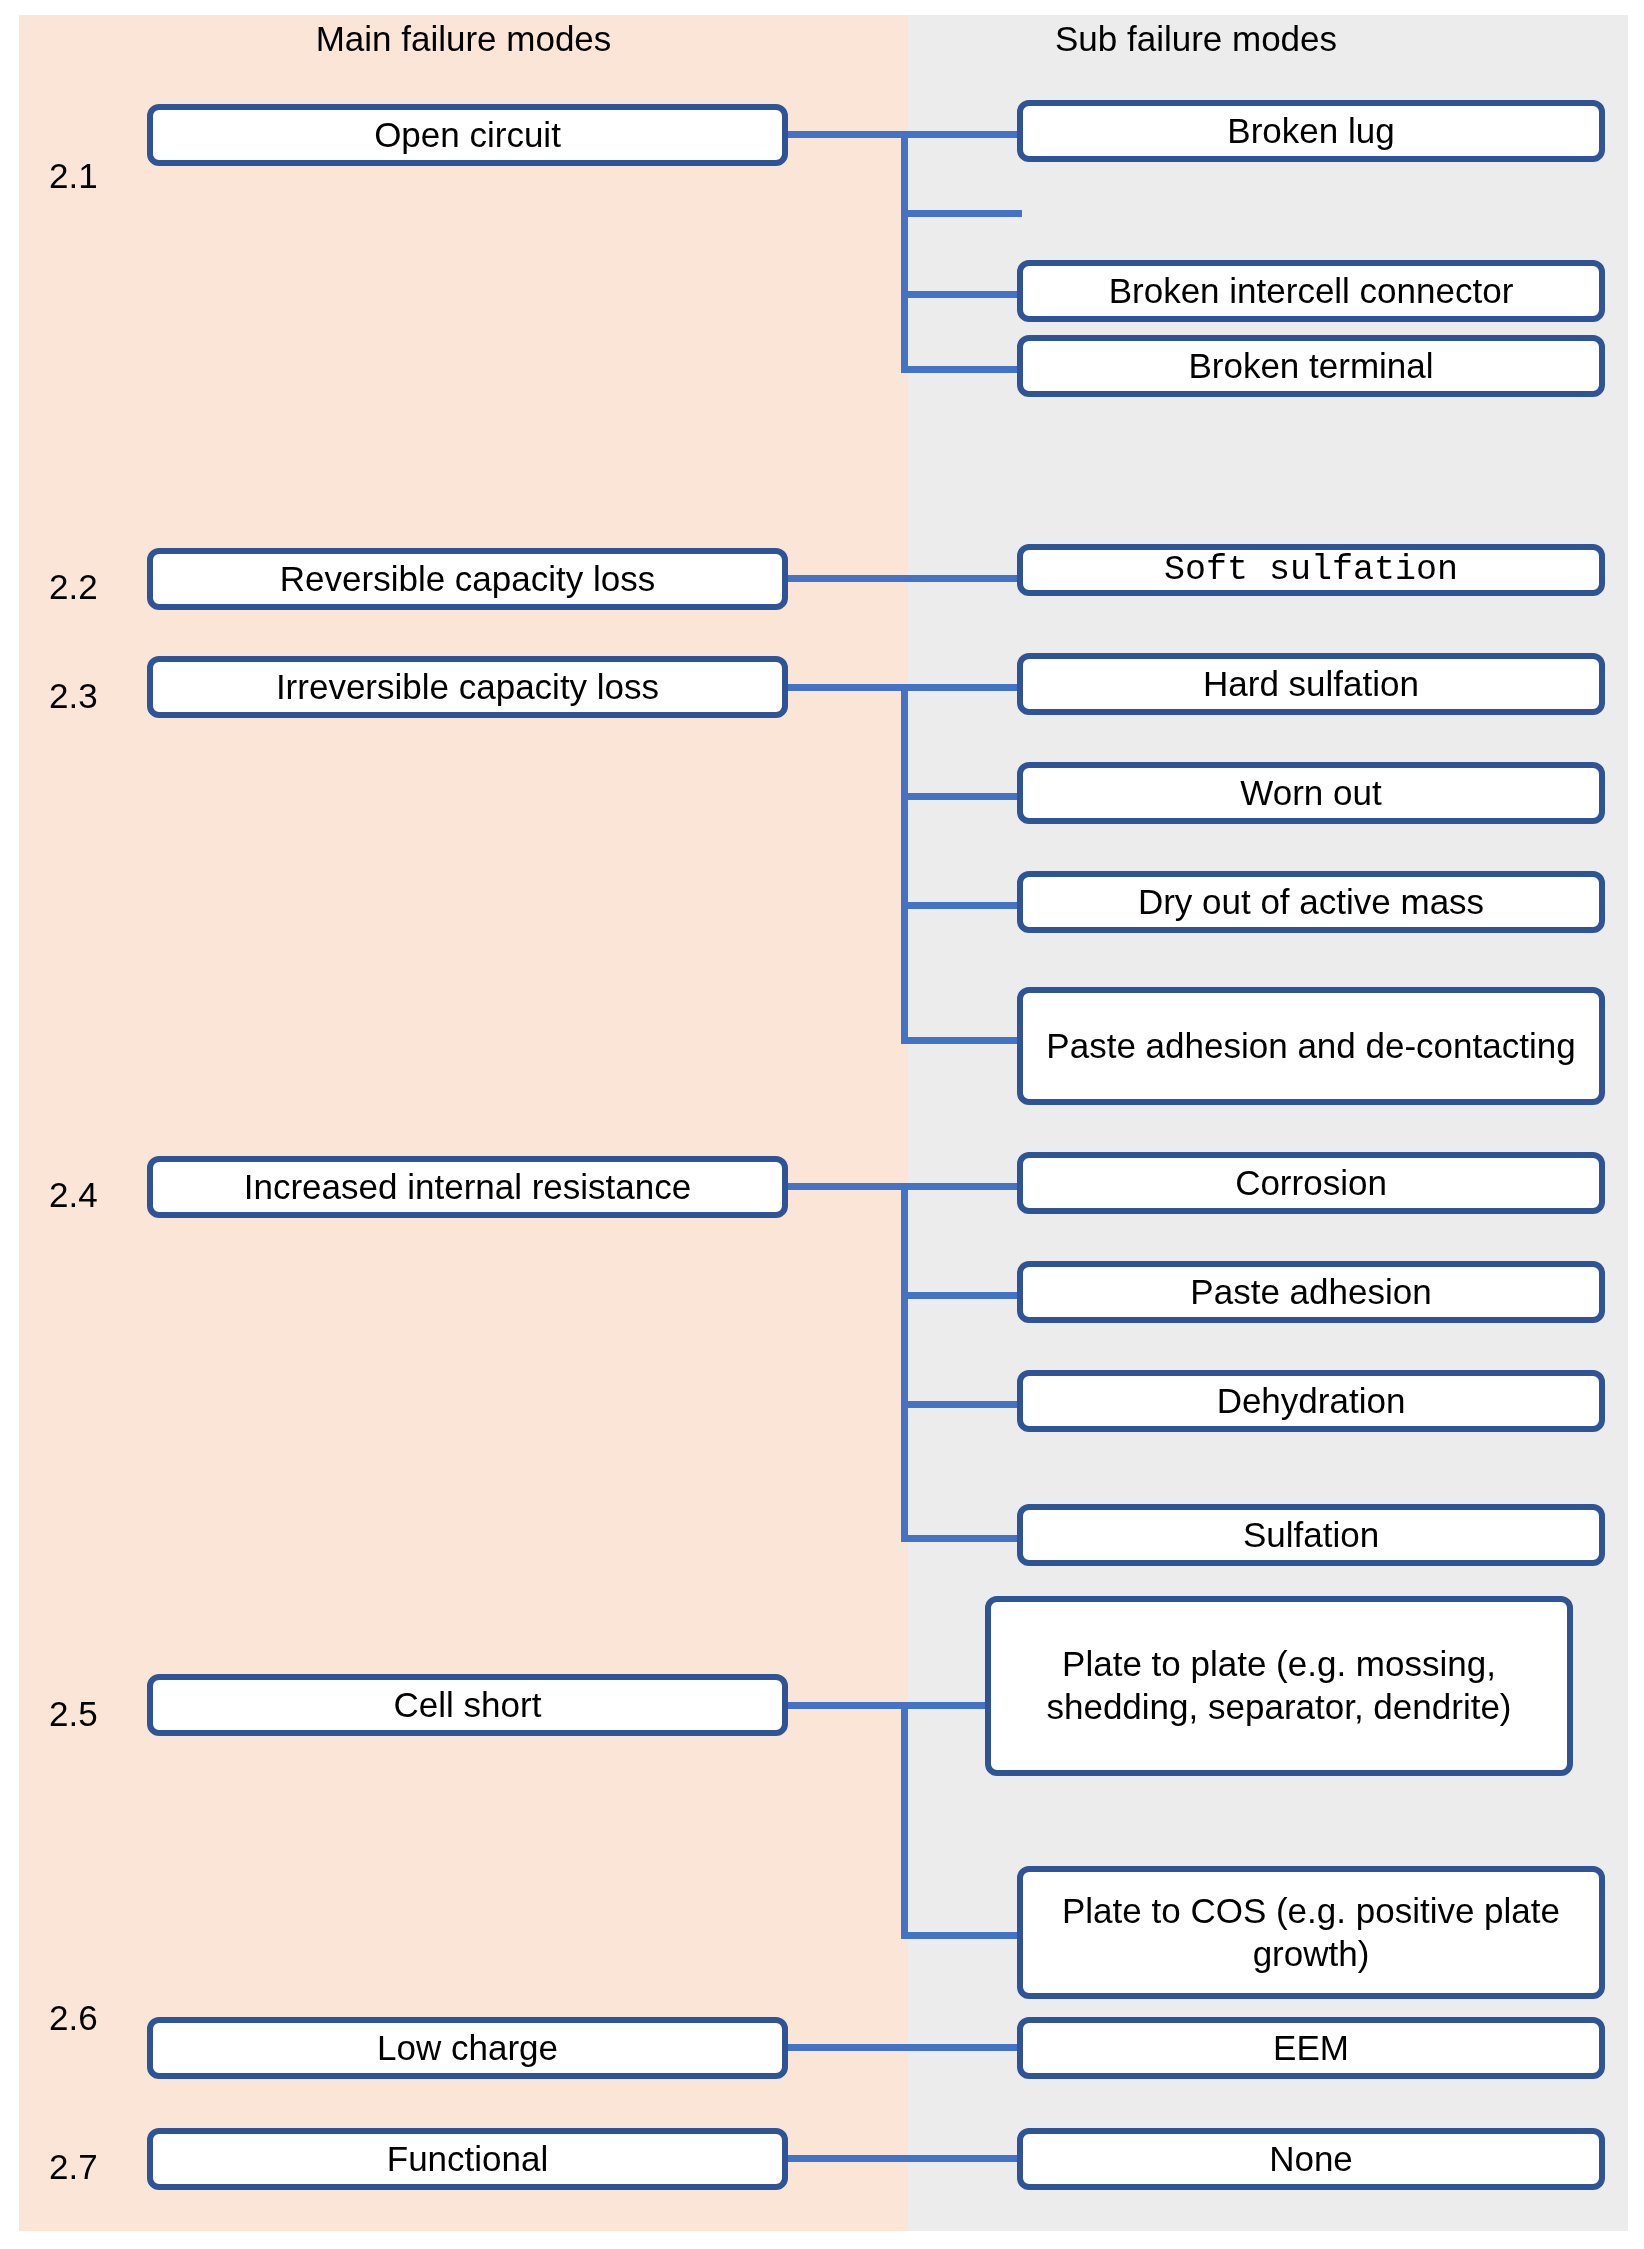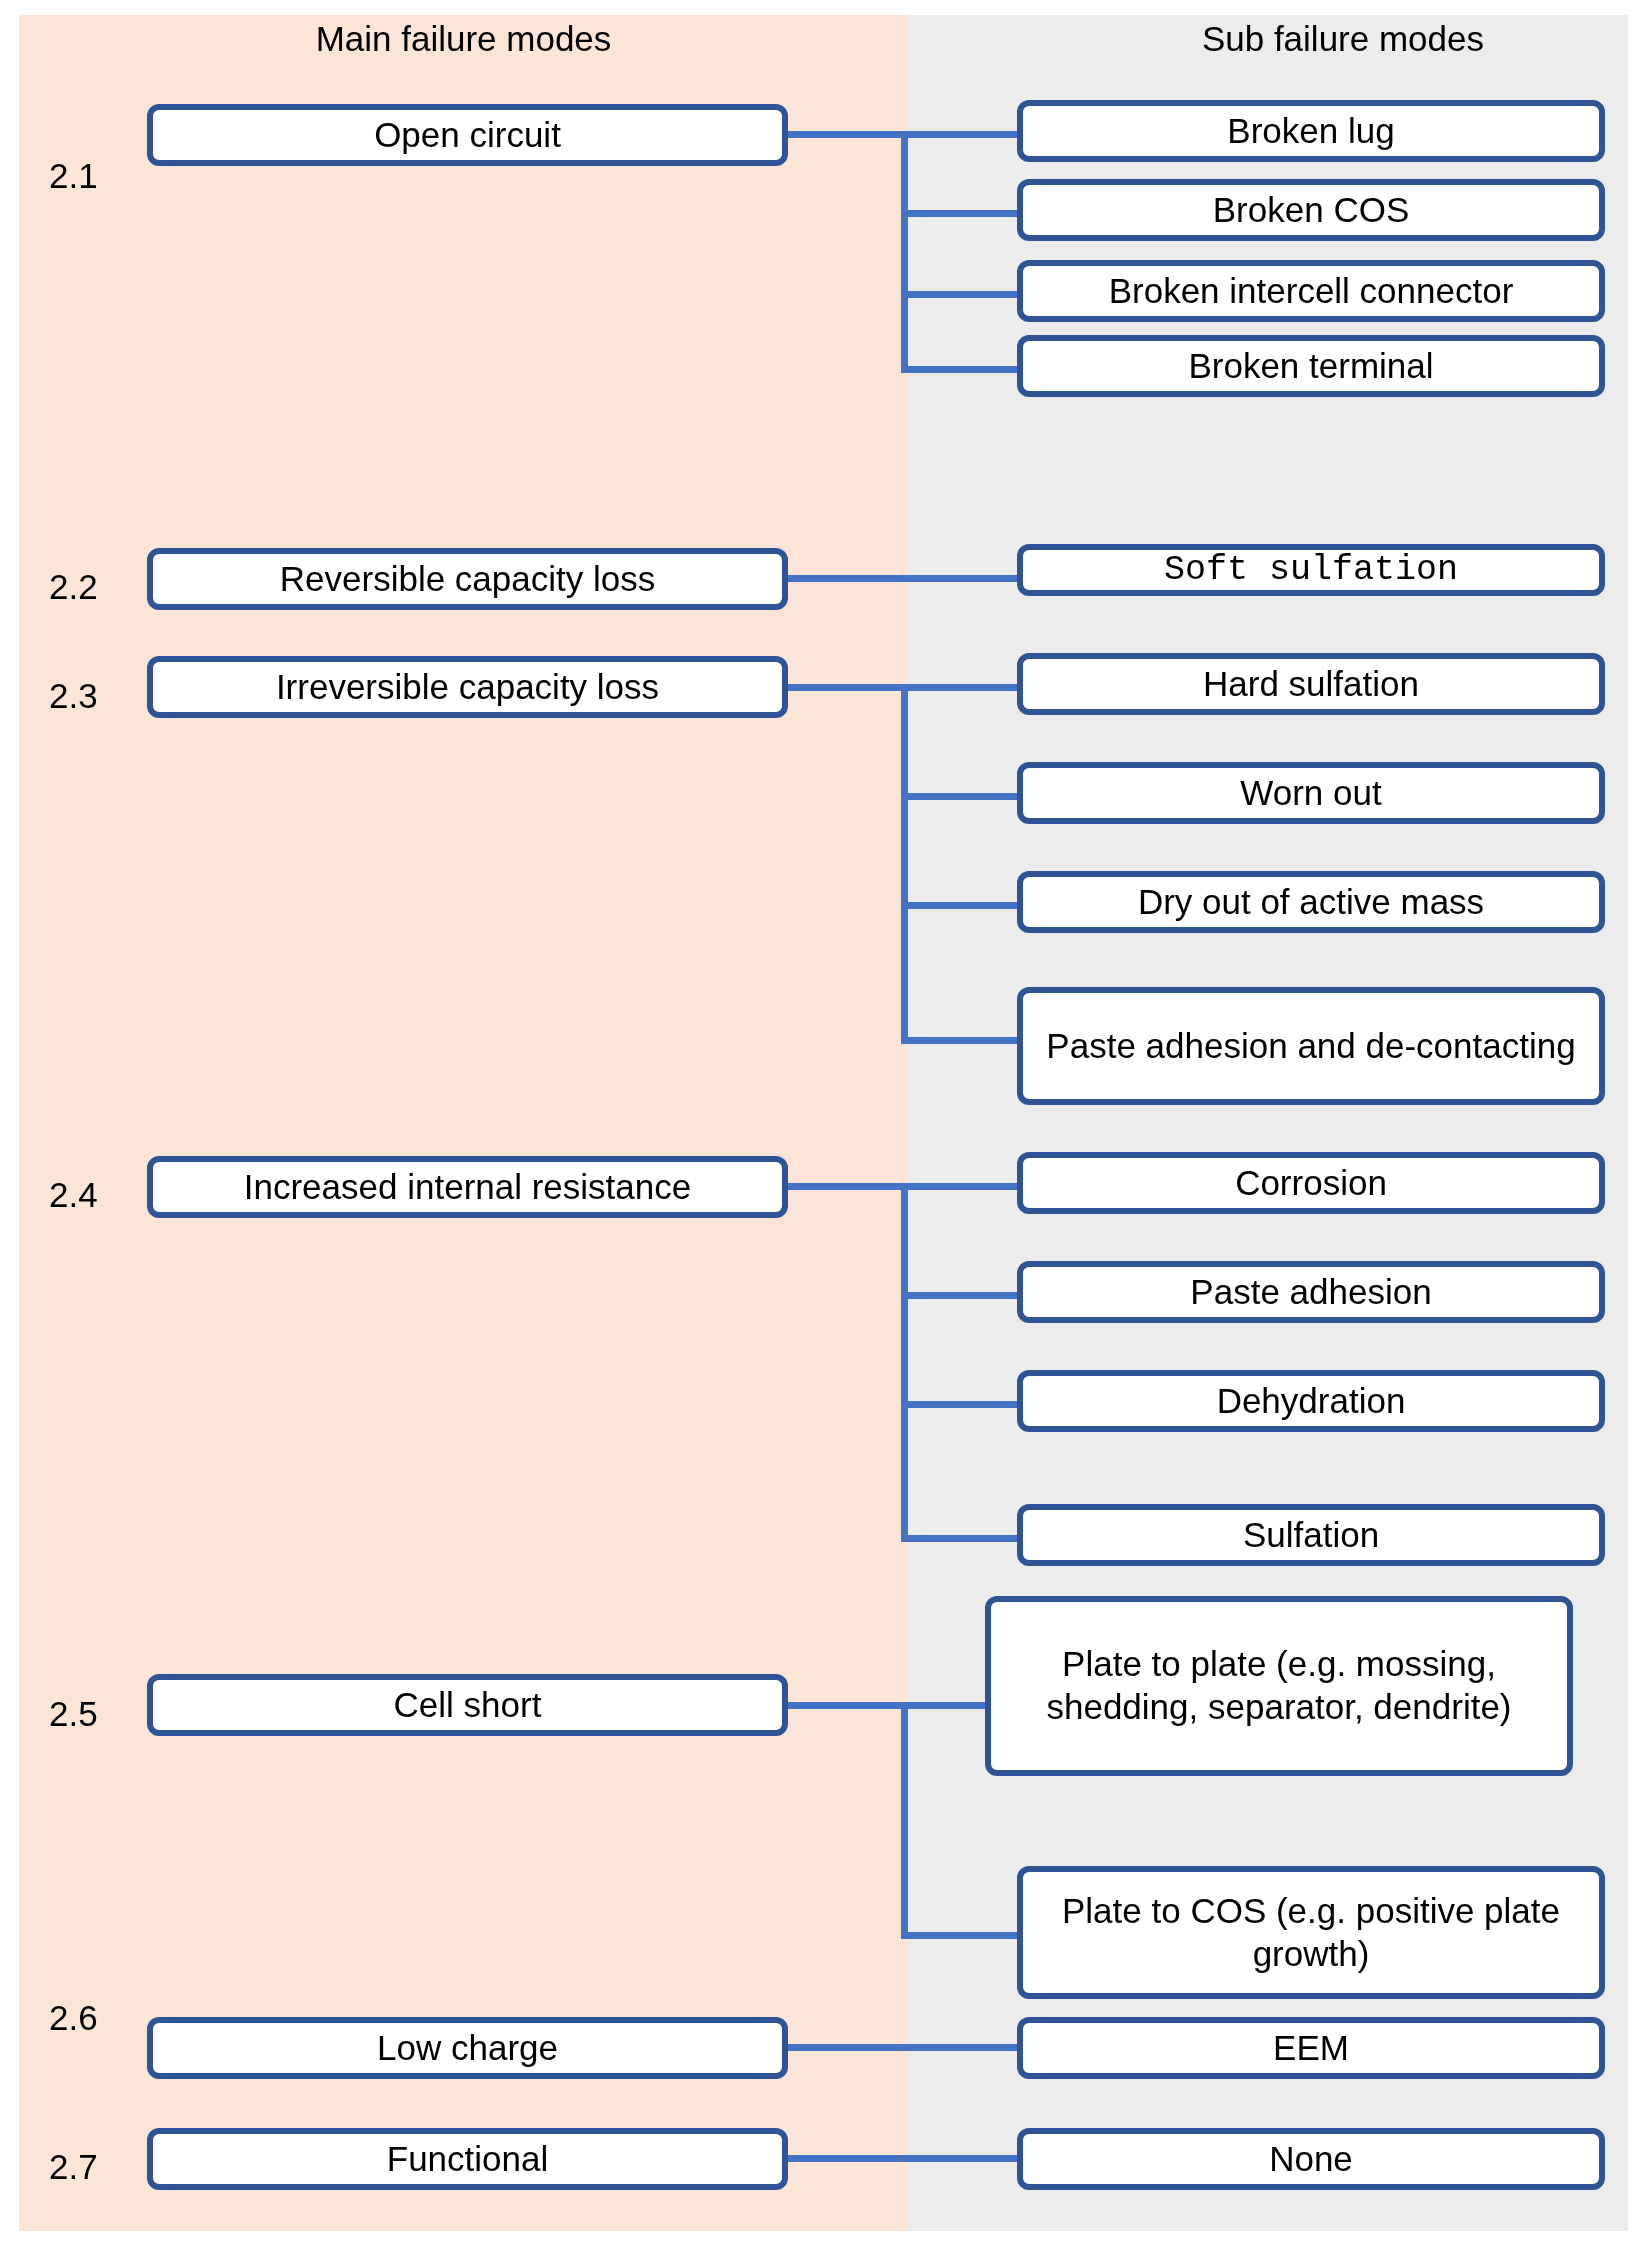--- a/index.html
+++ b/index.html
@@ -16,21 +16,21 @@
 
   .col-header{
     position:absolute;
     text-align:center;
     font-size:35px;
     color:#000000;
     line-height:1;
     white-space:nowrap;
   }
   #header-main{left:19px;top:21px;width:889px;}
-  #header-sub{left:908px;top:21px;width:576px;text-align:right;}
+  #header-sub{left:908px;top:21px;width:576px;}
 
   .node-index{
     position:absolute;
     font-size:35px;
     color:#000000;
     text-align:left;
     line-height:1;
     white-space:nowrap;
   }
 
@@ -71,21 +71,20 @@
   <div class="node" id="main-2-1" style="left:147px;top:104px;width:641px;height:62px;">Open circuit</div>
 
   <div class="hline" style="left:788px;top:131px;width:119px;"></div>
   <div class="vline" style="left:901px;top:131px;height:242px;"></div>
   <div class="hline" style="left:901px;top:131px;width:121px;"></div>
   <div class="hline" style="left:901px;top:210px;width:121px;"></div>
   <div class="hline" style="left:901px;top:291px;width:121px;"></div>
   <div class="hline" style="left:901px;top:366px;width:121px;"></div>
 
   <div class="node" style="left:1017px;top:100px;width:588px;height:62px;">Broken lug</div>
-  <div class="node" style="left:1017px;top:179px;width:588px;height:62px;">Broken COS</div>
   <div class="node tight" style="left:1017px;top:260px;width:588px;height:62px;">Broken intercell connector</div>
   <div class="node" style="left:1017px;top:335px;width:588px;height:62px;">Broken terminal</div>
 
   <div class="node-index" style="left:49px;top:569px;text-align:center;">2.2</div>
   <div class="node" style="left:147px;top:548px;width:641px;height:62px;">Reversible capacity loss</div>
 
   <div class="hline" style="left:788px;top:575px;width:234px;"></div>
 
   <div class="node" style="left:1017px;top:544px;width:588px;height:52px;font-family:Liberation Mono, monospace;">Soft sulfation</div>
 

